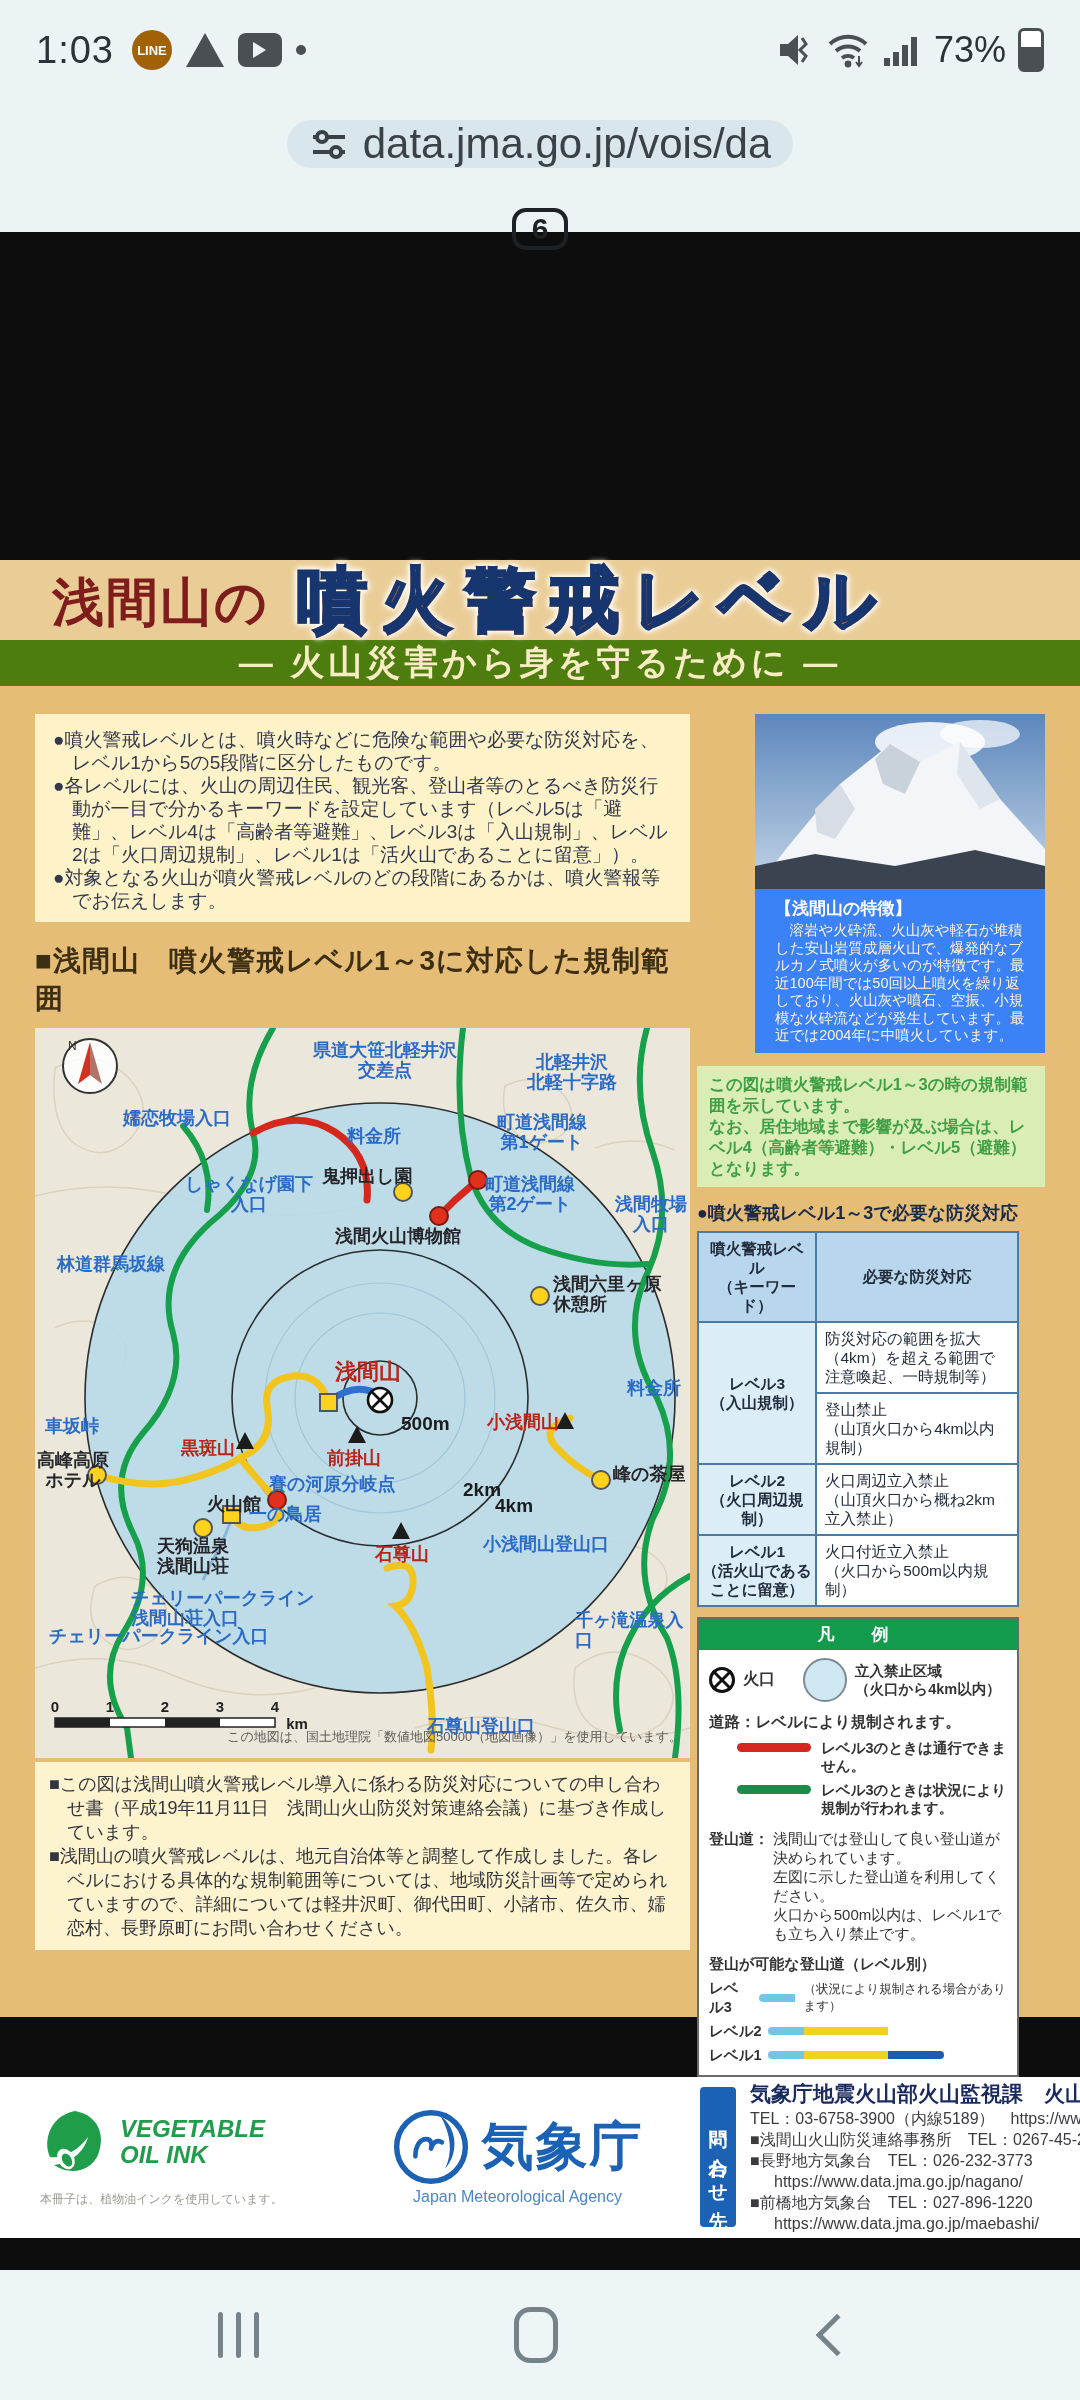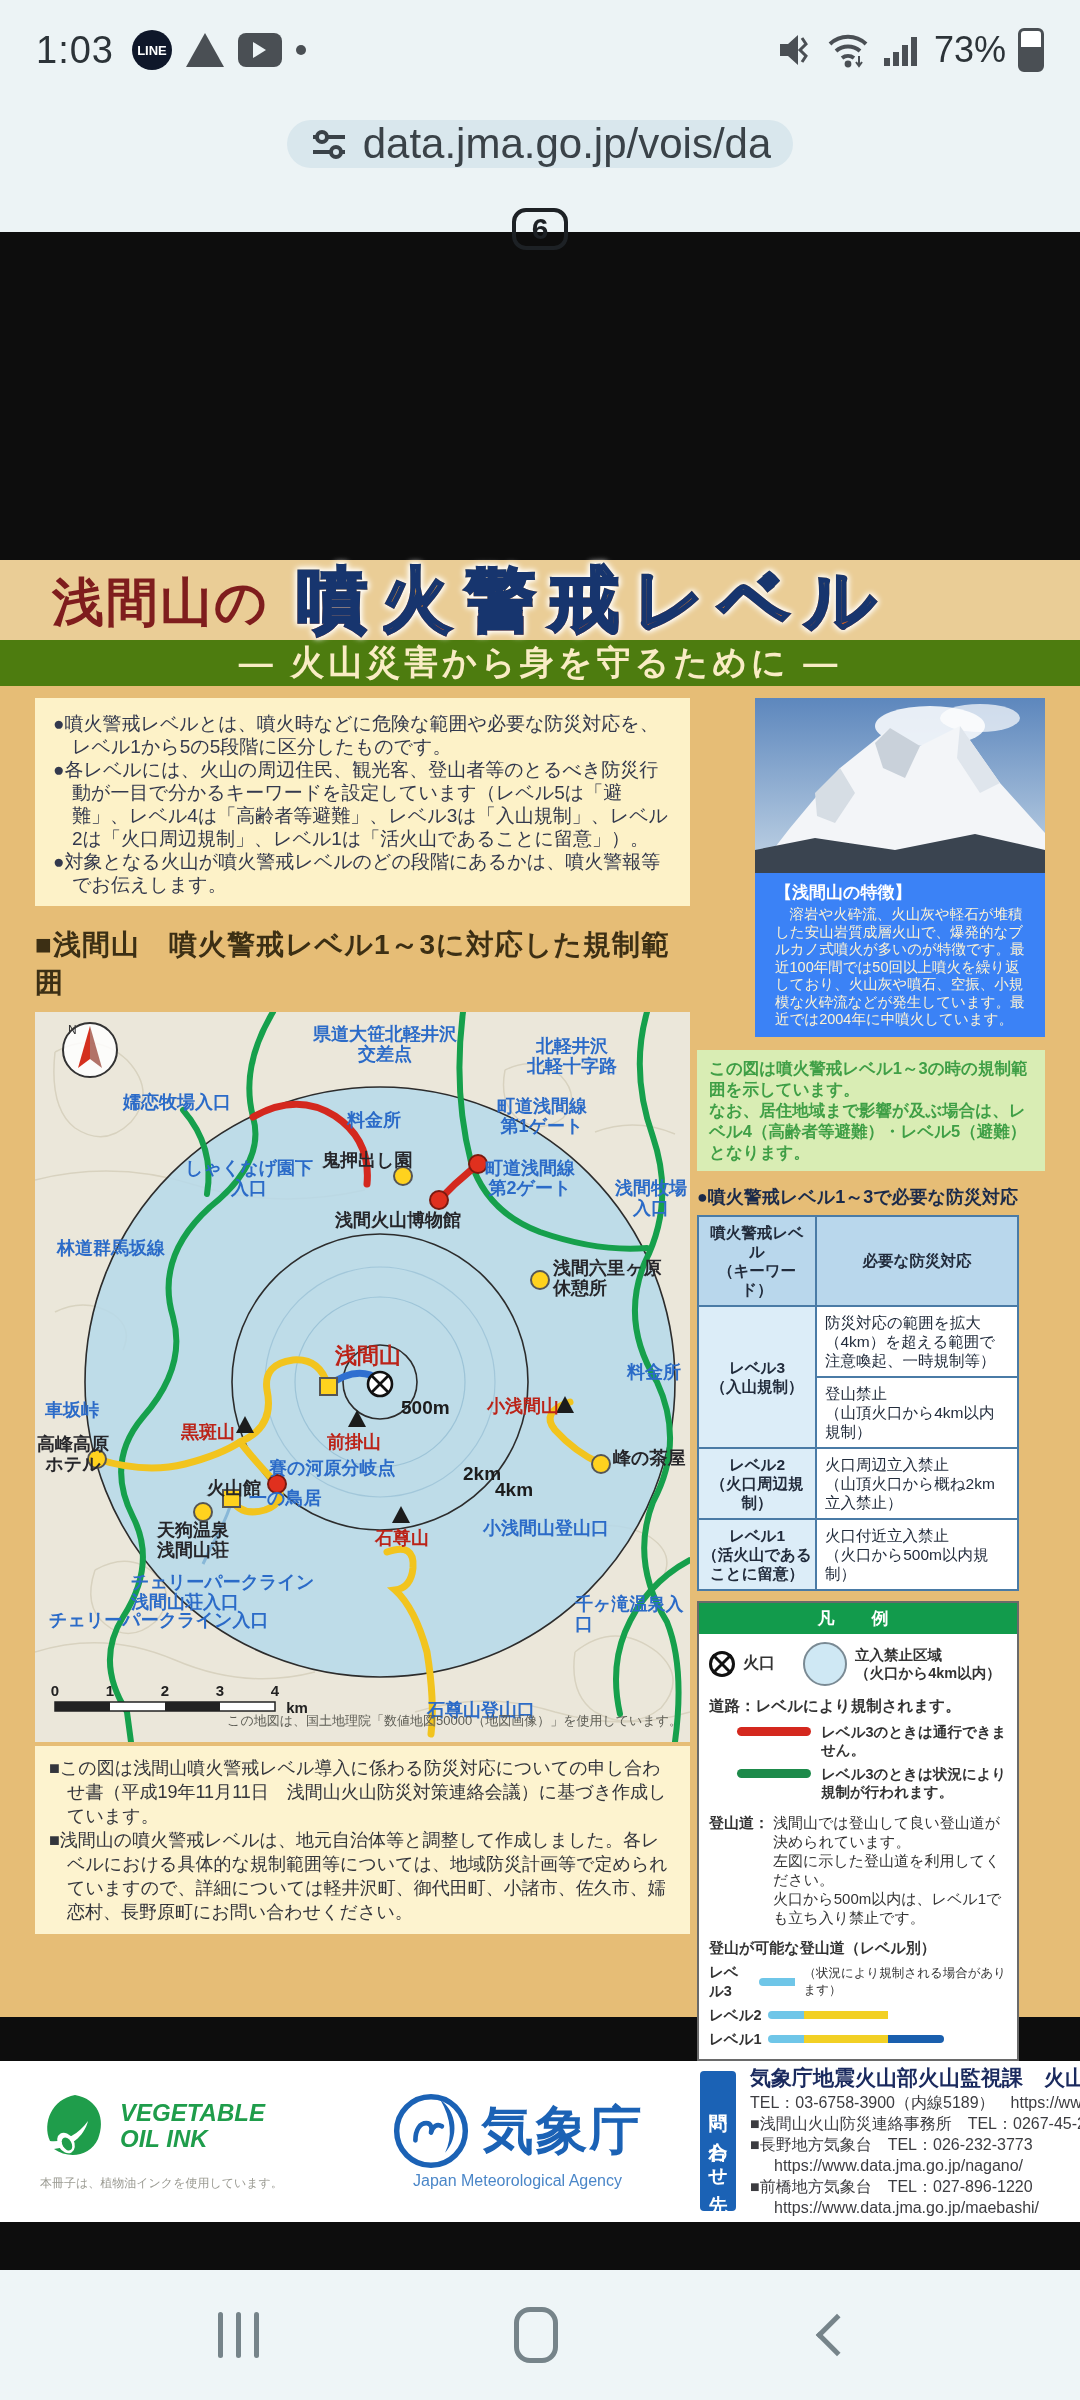--- a/index.html
+++ b/index.html
@@ -4,21 +4,21 @@
 <style>
   * { margin:0; padding:0; box-sizing:border-box; }
   html,body { width:1080px; height:2400px; overflow:hidden; background:#000;
     font-family:"Liberation Sans","DejaVu Sans",sans-serif; }
   .nl { white-space:pre-line; }
 
   
   .status-bar { height:100px; background:#ecf3f5; display:flex; align-items:center; padding:0 36px; color:#2c3338; }
   .sb-time { font-size:38px; font-weight:500; letter-spacing:1px; }
   .sb-icons-l { display:flex; align-items:center; gap:14px; margin-left:18px; }
-  .notif-circle { width:40px; height:40px; border-radius:50%; background:#0f172a; color:#fff; font-size:13px; font-weight:bold;
+  .notif-circle { width:40px; height:40px; border-radius:50%; background:#a16207; color:#fff; font-size:13px; font-weight:bold;
     display:flex; align-items:center; justify-content:center;text-align:center; }
   .notif-tri { width:0; height:0; border-left:19px solid transparent; border-right:19px solid transparent; border-bottom:34px solid #4a4f54; }
   .notif-yt { width:44px; height:34px; background:#4a4f54; border-radius:8px; display:flex; align-items:center; justify-content:center; }
   .notif-yt::after { content:""; width:0; height:0; border-top:8px solid transparent; border-bottom:8px solid transparent; border-left:13px solid #ecf3f5; }
   .notif-dot { width:10px; height:10px; border-radius:50%; background:#4a4f54; }
   .sb-right { margin-left:auto; display:flex; align-items:center; gap:12px; }
   .sb-pct { font-size:36px; font-weight:500; }
   .battery { width:26px; height:44px; border:3px solid #4a4f54; border-radius:6px; position:relative; background:#fff; }
   .battery::before { content:""; position:absolute; left:-1px; right:-1px; bottom:-1px; height:60%; background:#4a4f54; border-radius:0 0 3px 3px; }
 
@@ -43,21 +43,21 @@
   .doc { height:1457px; background:#e6bd76; position:relative; display:flex; flex-direction:column; }
   .title-band { height:80px; background:#eacd96; display:flex; align-items:flex-end; padding-left:52px; overflow:visible; }
   .title-prefix { font-size:52px; font-weight:900; color:#7f1d1d; line-height:76px; letter-spacing:2px; }
   .title-main { font-size:70px; font-weight:900; line-height:80px; letter-spacing:14px; margin-left:28px;
     background:linear-gradient(#ffe9a8 5%, #f6921e 45%, #d1491d 95%); -webkit-background-clip:text; background-clip:text;
     color:transparent; -webkit-text-stroke:3px #17356e; filter:drop-shadow(0 0 3px #fff) drop-shadow(0 0 2px #fff); }
   .subtitle-band { height:62px; background:#4d7c0f; display:flex; align-items:center; justify-content:center; }
   .subtitle-band span { color:#f9ecc4; font-size:34px; font-weight:bold; letter-spacing:4px; }
 
   .doc-body { flex:1; padding:12px 35px 0 35px; display:flex; flex-direction:column; }
-  .columns { display:flex; gap:7px; }
+  .columns { display:flex; gap:7px;margin-top:16px; }
   .left-col { width:655px; }
   .right-col { width:348px; display:flex; flex-direction:column; }
 
   .intro-box { background:#fdf2c8; padding:14px 18px 10px 18px; height:208px; }
   .intro-box p { font-size:19px; line-height:23px; color:#33394d; font-weight:500; text-indent:-19px; padding-left:19px; }
   .map-title { margin-top:20px; font-size:28px; font-weight:900; color:#3c2f14; letter-spacing:1px; }
   .map-box { margin-top:10px; width:655px; height:730px; position:relative; background:#ece8dc; overflow:hidden; }
   .map-box svg { position:absolute; left:0; top:0; }
   .ml { position:absolute; font-size:18px; line-height:20px; font-weight:600; color:#2b6bc8; }
   .ml.c { text-align:center; }

